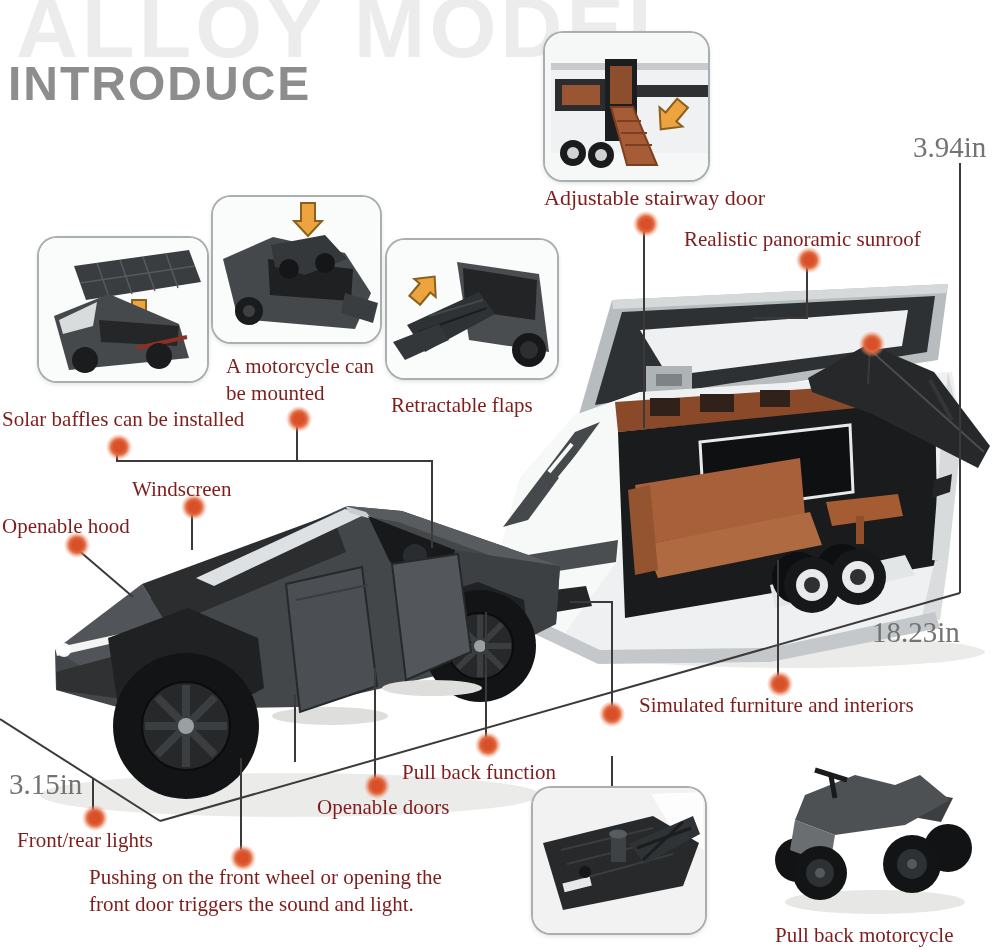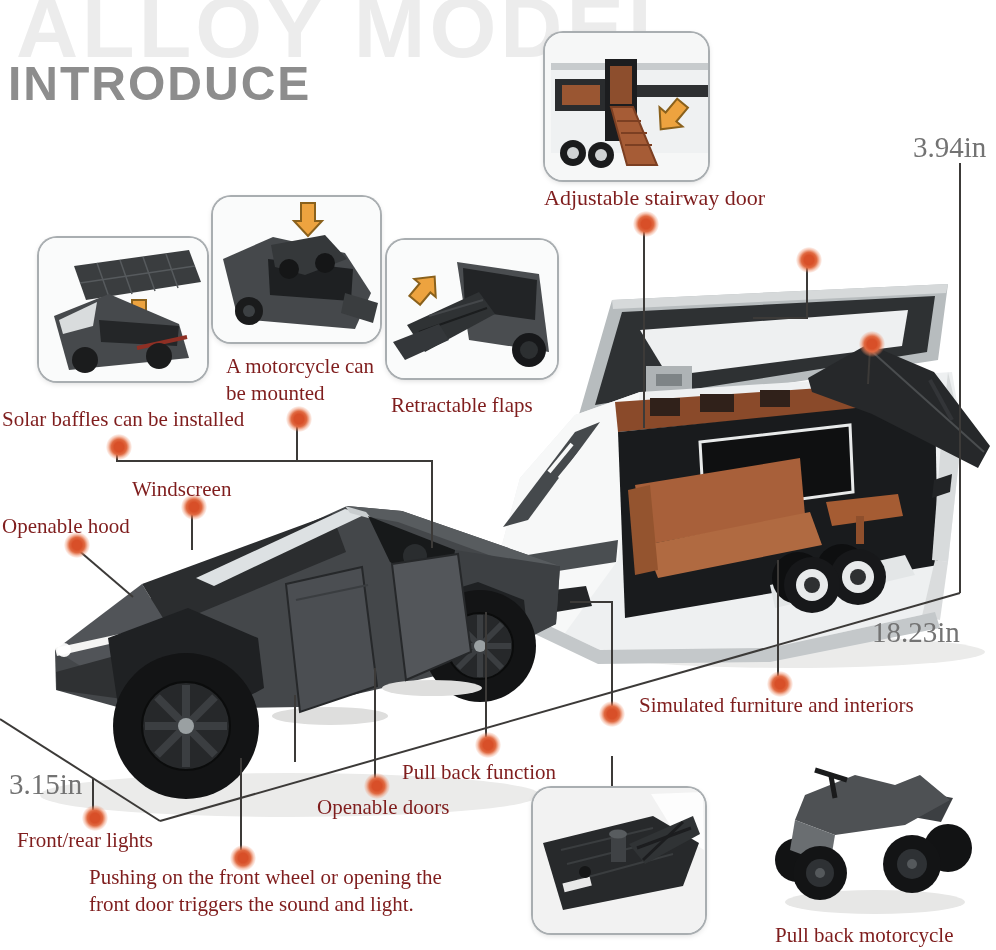--- a/index.html
+++ b/index.html
@@ -319,20 +319,21 @@
   <div class="dot" style="left:599px;top:701px"></div>
   <div class="dot" style="left:475px;top:732px"></div>
   <div class="dot" style="left:364px;top:773px"></div>
   <div class="dot" style="left:82px;top:805px"></div>
   <div class="dot" style="left:230px;top:845px"></div>
 
   <div id="watermark" class="abs">ALLOY MODEL</div>
   <div id="title" class="abs">INTRODUCE</div>
 
   <div class="abs label" style="left:544px;top:184px;font-size:22px">Adjustable stairway door</div>
+  <div class="abs label" style="left:684px;top:226px">Realistic panoramic sunroof</div>
   <div class="abs label wrap" style="left:226px;top:353px;width:165px">A motorcycle can be mounted</div>
   <div class="abs label" style="left:391px;top:392px">Retractable flaps</div>
   <div class="abs label" style="left:2px;top:406px">Solar baffles can be installed</div>
   <div class="abs label" style="left:132px;top:476px">Windscreen</div>
   <div class="abs label" style="left:2px;top:513px">Openable hood</div>
   <div class="abs label" style="left:639px;top:692px">Simulated furniture and interiors</div>
   <div class="abs label" style="left:402px;top:759px">Pull back function</div>
   <div class="abs label" style="left:317px;top:794px">Openable doors</div>
   <div class="abs label" style="left:17px;top:827px">Front/rear lights</div>
   <div class="abs label wrap" style="left:89px;top:864px;width:380px">Pushing on the front wheel or opening the front door triggers the sound and light.</div>

